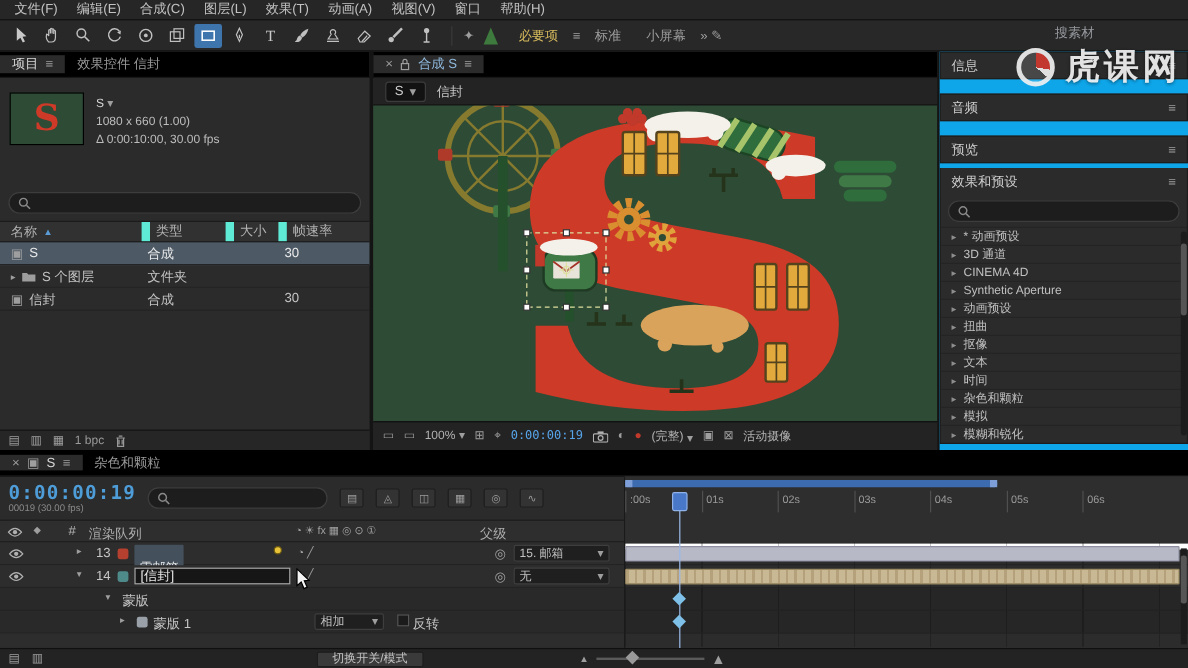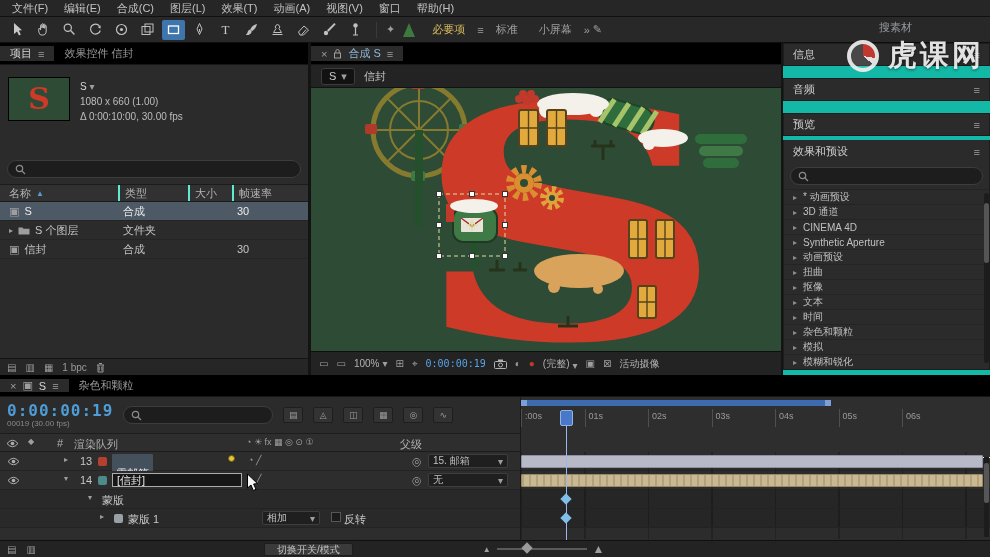--- a/index.html
+++ b/index.html
@@ -47,39 +47,39 @@
   .thumb-s{color:#cf3a28;font-family:"DejaVu Serif",serif;font-weight:bold;font-size:30px;line-height:1}
   .pp-meta{font-size:10px;line-height:15px;color:#bdbdbd;padding-top:2px}
   .pp-meta .t{color:#d8d8d8}
   .pp .searchbox{margin:36px 7px 0 7px}
   .pp-thead{margin-top:6px;height:18px;background:#313131;border-top:1px solid #1b1b1b;border-bottom:1px solid #1b1b1b;
             display:flex;align-items:center;color:#b2b2b2}
   .c-name{width:118px;padding-left:9px;display:flex;align-items:center;gap:5px}
   .c-type{width:70px;padding-left:5px}
   .c-size{width:44px;padding-left:5px}
   .c-fps{width:52px;padding-left:5px}
-  .pp-thead .c-type,.pp-thead .c-size,.pp-thead .c-fps{border-left:2px solid #5eead4;align-self:stretch;display:flex;align-items:center}
+  .pp-thead .c-type,.pp-thead .c-size,.pp-thead .c-fps{border-left:7px solid #5eead4;align-self:stretch;display:flex;}
   .pp-row{height:19px;display:flex;align-items:center;border-bottom:1px solid #242424;color:#c4c4c4}
   .pp-row.sel{background:#4d5a66;color:#eaeaea}
   .pp-bottom{position:absolute;left:0;right:0;bottom:0;height:17px;background:#262626;border-top:1px solid #141414;
              display:flex;align-items:center;gap:9px;padding:0 7px;color:#9a9a9a;font-size:10px}
 
   
   .vw{left:311px;top:43px;width:470px;height:332px}
   .vw-title{color:#8fb8dc}
   .vw-flow{height:23px;background:#232323;border-bottom:1px solid #121212;display:flex;align-items:center;gap:9px;padding:0 10px}
   .flow-chip{background:#121212;border:1px solid #3c3c3c;border-radius:3px;padding:1px 7px;display:flex;gap:5px;align-items:center;color:#cfcfcf}
   .canvas{position:absolute;left:0;top:45px;width:470px;height:263px;background:#2e4b36;overflow:hidden}
   .vw-bottom{position:absolute;left:0;right:0;bottom:0;height:24px;background:#232323;border-top:1px solid #0f0f0f;
              display:flex;align-items:center;gap:8px;padding:0 8px;font-size:10px;color:#b2b2b2;white-space:nowrap;overflow:hidden}
   .tc-blue{color:#57a3e8;font-family:"DejaVu Sans Mono",monospace}
   .dd{display:flex;align-items:flex-end;gap:3px}
 
   
-  .rp{left:783px;top:43px;width:207px;height:332px;background:#14b8a6}
+  .rp{left:783px;top:43px;width:207px;height:332px;background:#0ea5e9}
   .rp-hdr{height:23px;background:#2b2b2b;border:1px solid #1d1d1d;display:flex;align-items:center;
           justify-content:space-between;padding:0 9px;color:#cfcfcf}
   .rp-gap12{height:12px}
   .rp-gap4{height:4px}
   .rp-effects{background:#2b2b2b;border:1px solid #1d1d1d;border-top:none}
   .rp .searchbox{margin:4px 6px}
   .fx-row{height:15px;display:flex;align-items:center;gap:6px;padding-left:9px;border-top:1px solid #242424;color:#c0c0c0;font-size:10px}
   .fx-row .tri{color:#8e8e8e;font-size:8px}
   .rp-scroll{position:absolute;right:1px;top:150px;width:5px;height:170px;background:#1c1c1c;border-radius:3px}
   .rp-scroll::after{content:"";position:absolute;left:0;top:10px;width:5px;height:60px;background:#555;border-radius:3px}
@@ -103,21 +103,21 @@
   .name-sel{background:#44505c;padding:12px 4px;border-radius:1px;color:#e8e8e8}
   .name-edit{background:#161616;border:1px solid #ababab;padding:0 4px;width:130px;height:14px;line-height:12px;color:#e8e8e8}
   .pdrop{position:absolute;left:428px;top:2px;width:80px;height:14px;background:#1f1f1f;border:1px solid #3e3e3e;
          border-radius:2px;display:flex;align-items:center;justify-content:space-between;padding:0 4px;font-size:10px;color:#c0c0c0}
   .mdrop{position:absolute;left:262px;top:2px;width:58px;height:14px;background:#1f1f1f;border:1px solid #3e3e3e;
          border-radius:2px;display:flex;align-items:center;justify-content:space-between;padding:0 4px;font-size:10px;color:#c0c0c0}
   .checkbox{position:absolute;left:331px;top:4px;width:10px;height:10px;background:#1b1b1b;border:1px solid #565656}
   .kf-dot{position:absolute;left:228px;top:6px;width:7px;height:7px;border-radius:50%;background:#e8c33a;border:1px solid #6b5a10}
 
   .tl-right{position:absolute;left:520px;top:22px;width:470px;height:143px;background:#2c2c2c;border-left:1px solid #1a1a1a}
-  .ruler{position:absolute;left:0;top:0;width:470px;height:61px;background:#2e2e2e;border-bottom:1px solid #ffffff}
+  .ruler{position:absolute;left:0;top:0;width:470px;height:61px;background:#2e2e2e;border-bottom:5px solid #ffffff}
   .workarea{position:absolute;left:0;top:3px;width:310px;height:6px;background:#3d6bb0;border-radius:2px}
   .workarea::before,.workarea::after{content:"";position:absolute;top:0;width:6px;height:6px;background:#7d9ed6}
   .workarea::before{left:0}.workarea::after{right:0}
   .ticks{position:absolute;left:0;top:12px;display:flex}
   .tick{width:63.5px;border-left:1px solid #4f4f4f;padding:2px 0 0 3px;font-size:9px;color:#9a9a9a;height:18px}
   .cti-line{position:absolute;left:45px;top:14px;width:1px;height:129px;background:#9cb8e8;z-index:5}
   .cti-handle{position:absolute;left:39px;top:13px;width:13px;height:16px;background:#4a78c8;border:1px solid #8fb2e8;border-radius:2px;z-index:6}
   .tracks{position:absolute;left:0;top:55px;width:470px;
           background-image:repeating-linear-gradient(90deg,rgba(0,0,0,.22) 0 1px,transparent 1px 63.5px)}
   .trk{position:relative;height:19px;border-bottom:1px solid #232323}

